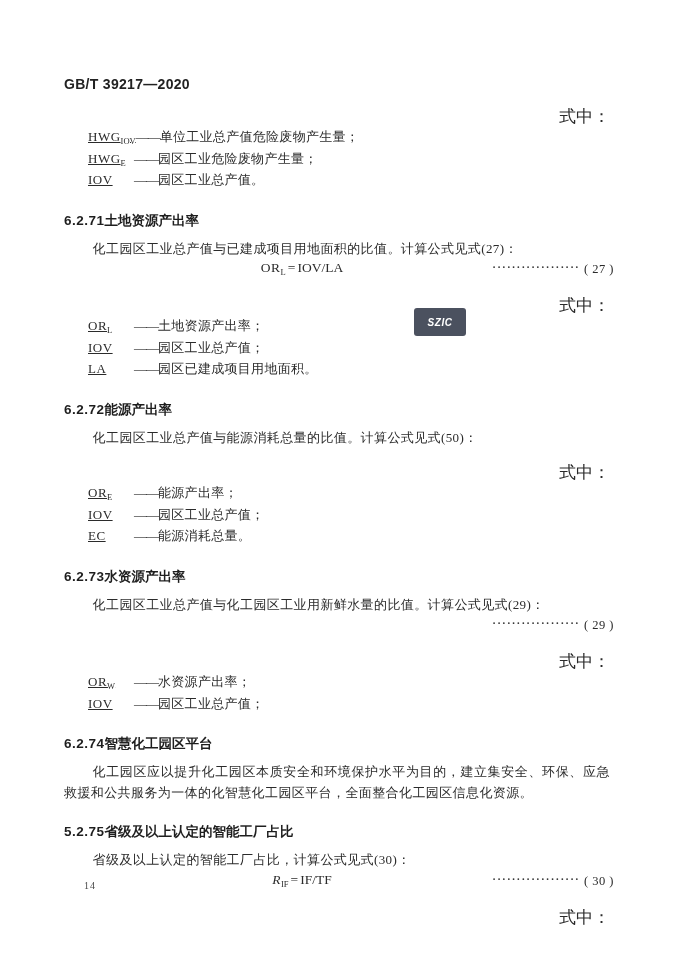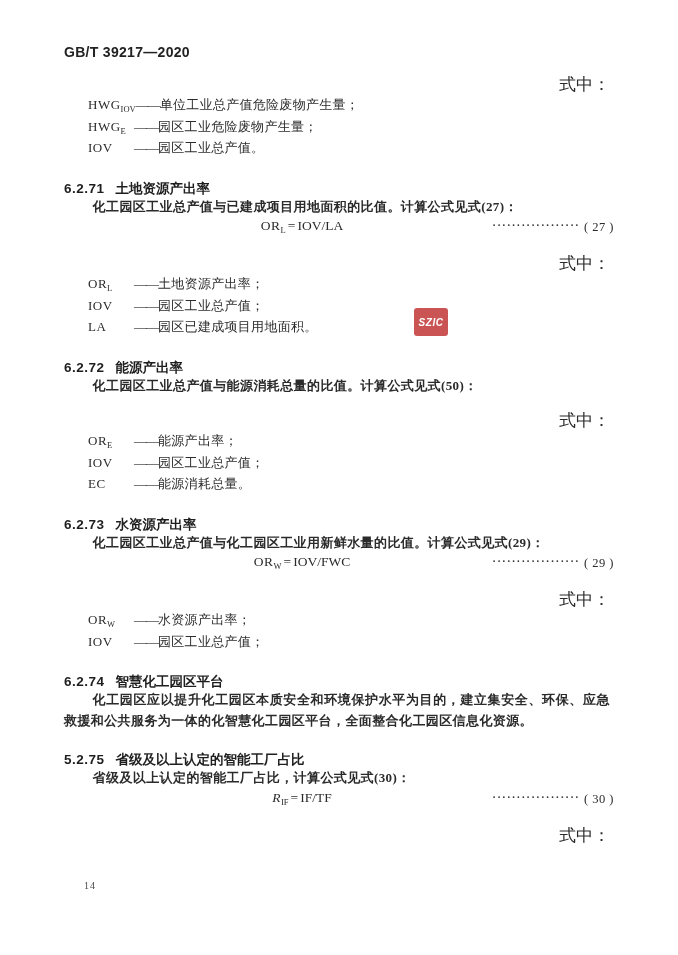--- a/index.html
+++ b/index.html
@@ -3,57 +3,57 @@
 <meta charset="utf-8">
 <style>
   html,body{margin:0;padding:0;}
   body{
     width:678px;height:955px;position:relative;background:#ffffff;
     font-family:"Liberation Serif","DejaVu Serif",serif;
     color:#2b2b2b;overflow:hidden;
   }
   .page{
     position:absolute;left:0;top:0;right:0;bottom:0;
-    padding:44px 68px 0 64px;box-sizing:border-box;
+    padding:76px 68px 0 64px;box-sizing:border-box;
   }
   .doc-code{
     font-family:"Liberation Sans","DejaVu Sans",sans-serif;
     font-weight:bold;font-size:14px;letter-spacing:0.3px;color:#222;
     line-height:16px;
   }
   .where{
     margin:15px 0 0 24px;font-size:17px;line-height:19px;text-align:right;
   }
   .defs{margin:1px 0 0 24px;font-size:13px;}
   .def{line-height:19.5px;white-space:nowrap;}
-  .sym-wrap{display:inline-block;min-width:46px;}
+  .sym-wrap{display:inline-block;min-width:46px;text-decoration:underline;}
   .sym{font-size:13px;letter-spacing:0.5px;}
   .sub{font-size:8.5px;position:relative;top:3px;letter-spacing:0;}
   .dash{letter-spacing:-1px;}
   .desc{letter-spacing:0.3px;margin-top:24px;}
   .section-heading{
     margin:20px 0 0;font-family:"Liberation Sans","DejaVu Sans",sans-serif;
     font-weight:bold;font-size:13.5px;line-height:17px;color:#1e1e1e;
   }
-  .section-number{margin-right:11px;letter-spacing:0.5px;}
+  .section-number{letter-spacing:0.5px;}
   .para{
-    margin:0 0 0;font-size:13px;line-height:20.5px;
-    text-indent:2.2em;text-align:justify;letter-spacing:0.4px;font-weight:bold;
+    margin:10px 0 0;font-size:13px;line-height:20.5px;
+    text-indent:2.2em;text-align:justify;letter-spacing:0.4px;
   }
   .formula-row{position:relative;margin-top:1px;height:21px;font-size:13.5px;}
   .formula{position:absolute;left:0;right:70px;text-align:center;white-space:nowrap;}
   .f-lhs{letter-spacing:0.5px;}
   .f-lhs.it{font-style:italic;}
   .f-eq{padding:0 2px;}
   .eq-ref{position:absolute;right:-4px;top:1px;white-space:nowrap;font-size:12.5px;}
   .leader{letter-spacing:1.2px;font-weight:bold;font-size:11px;vertical-align:2px;color:#333;}
   .eq-num{margin-left:4px;letter-spacing:0.5px;}
   .watermark{
-    position:absolute;left:414px;top:308px;width:34px;height:28px;
-    background:#b91c1c;border-radius:3px;opacity:0.75;
+    position:absolute;left:414px;top:308px;width:52px;height:28px;
+    background:#0f172a;border-radius:3px;opacity:0.75;
     display:flex;align-items:center;justify-content:center;
     font-family:"Liberation Sans","DejaVu Sans",sans-serif;
     font-weight:bold;font-style:italic;font-size:10px;color:#ffffff;
     letter-spacing:0.5px;
   }
   .page-number{
     position:absolute;left:84px;top:880px;font-size:10px;color:#4a4a4a;
     letter-spacing:1px;
   }
 </style>
@@ -118,21 +118,20 @@
       </div>
     </div>
   </div>
 
   <div class="section">
     <div class="section-heading">
       <span class="section-number">6.2.73</span><span>水资源产出率</span>
     </div>
     <p class="para">化工园区工业总产值与化工园区工业用新鲜水量的比值。计算公式见式(29)：</p>
     <div class="formula-row">
-      <span class="formula"><span class="f-lhs">OR</span><span class="sub">W</span><span class="f-eq">=</span><span class="f-rhs">IOV/FWC</span></span>
       <span class="eq-ref"><span class="leader">··················</span><span class="eq-num">( 29 )</span></span>
     </div>
     <div class="where">式中：</div>
     <div class="defs">
       <div class="def">
         <span class="sym-wrap"><span class="sym">OR</span><span class="sub">W</span></span><span class="dash">——</span><span class="desc">水资源产出率；</span>
       </div>
       <div class="def">
         <span class="sym-wrap"><span class="sym">IOV</span><span class="sub"></span></span><span class="dash">——</span><span class="desc">园区工业总产值；</span>
       </div>

